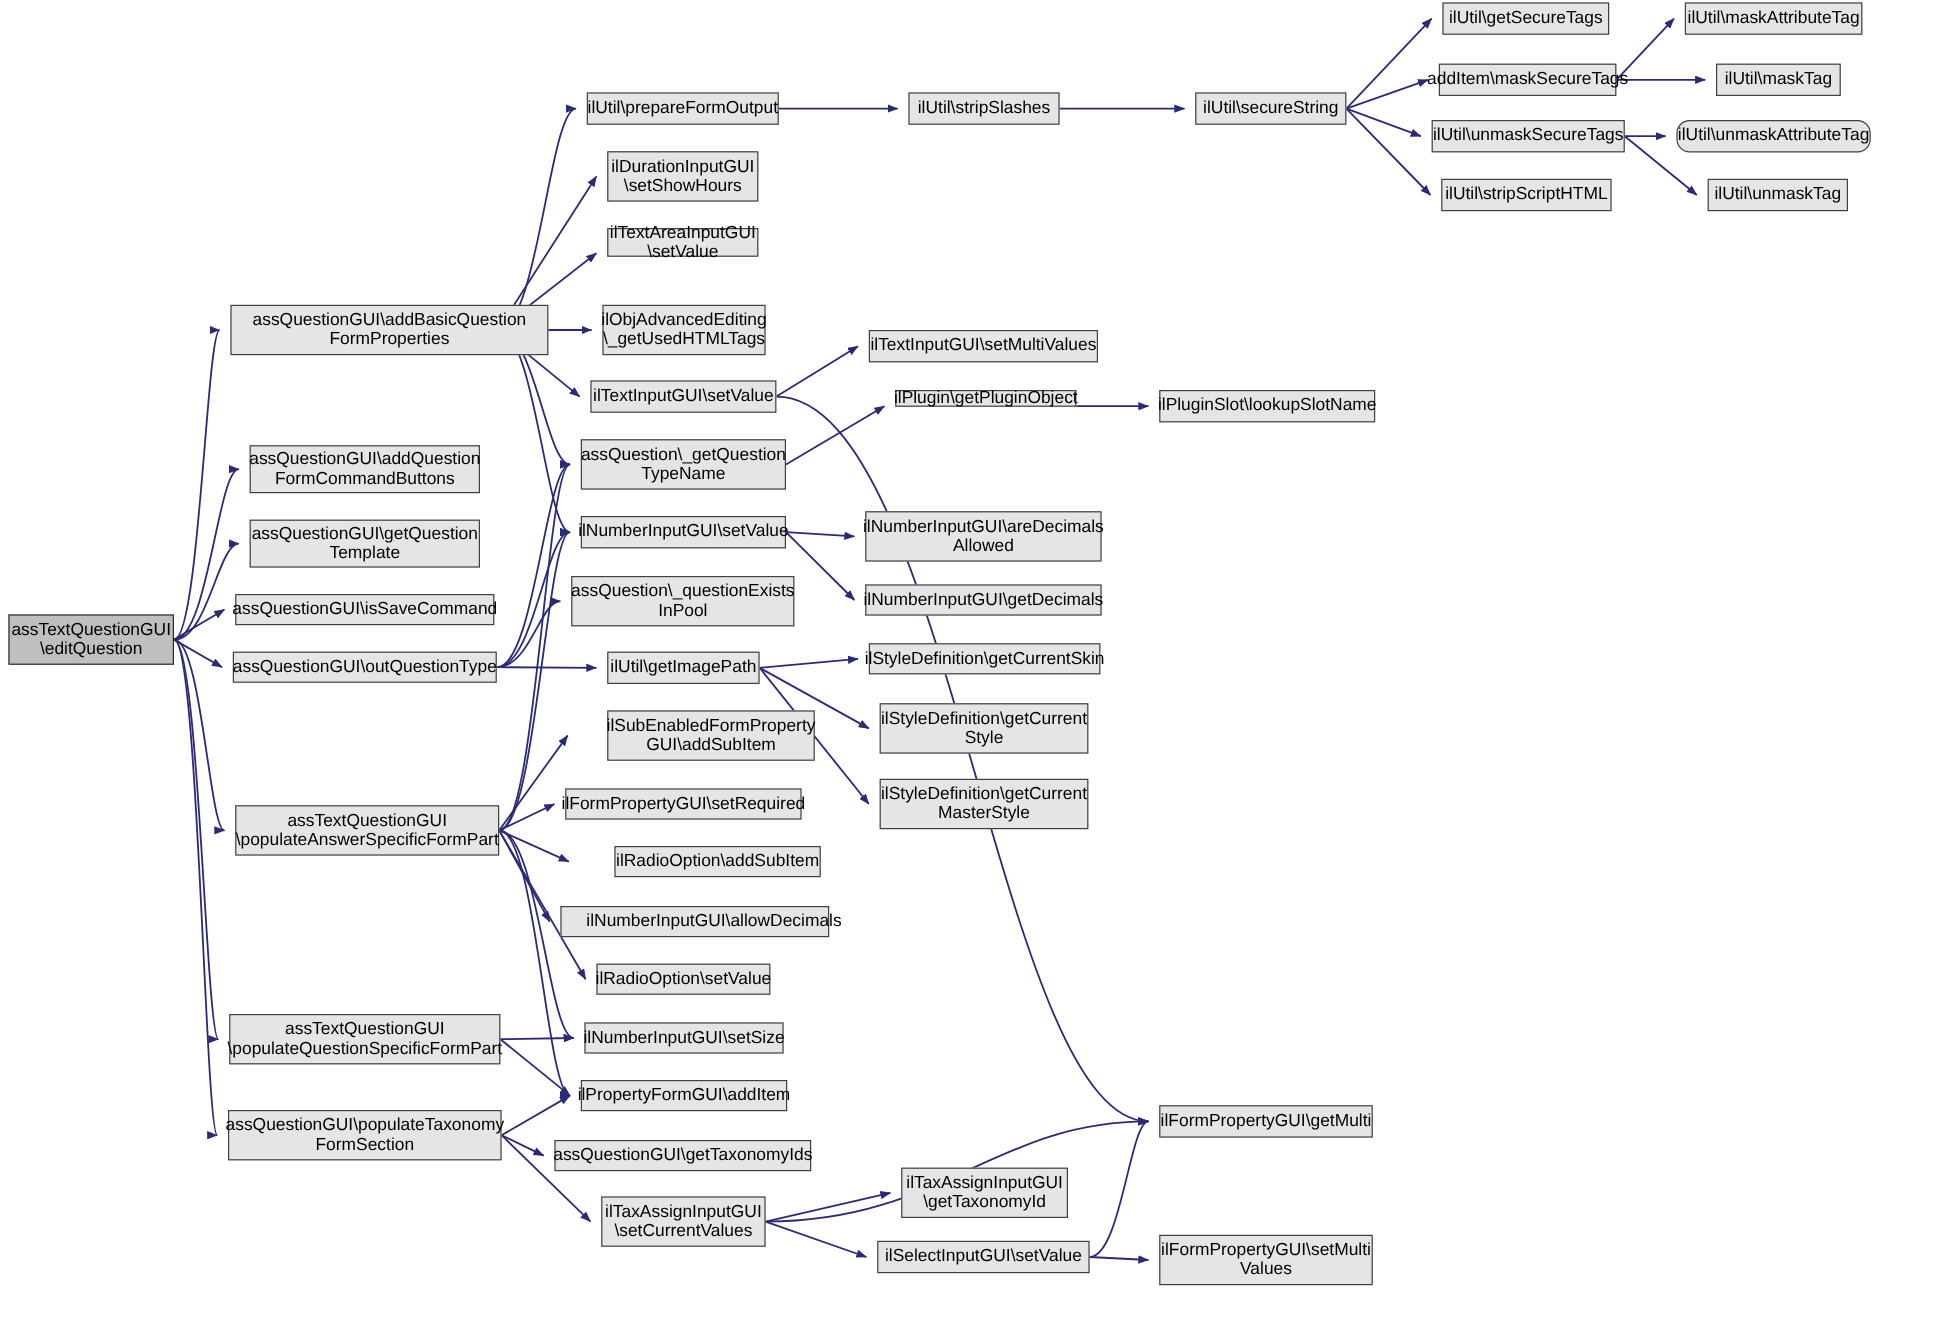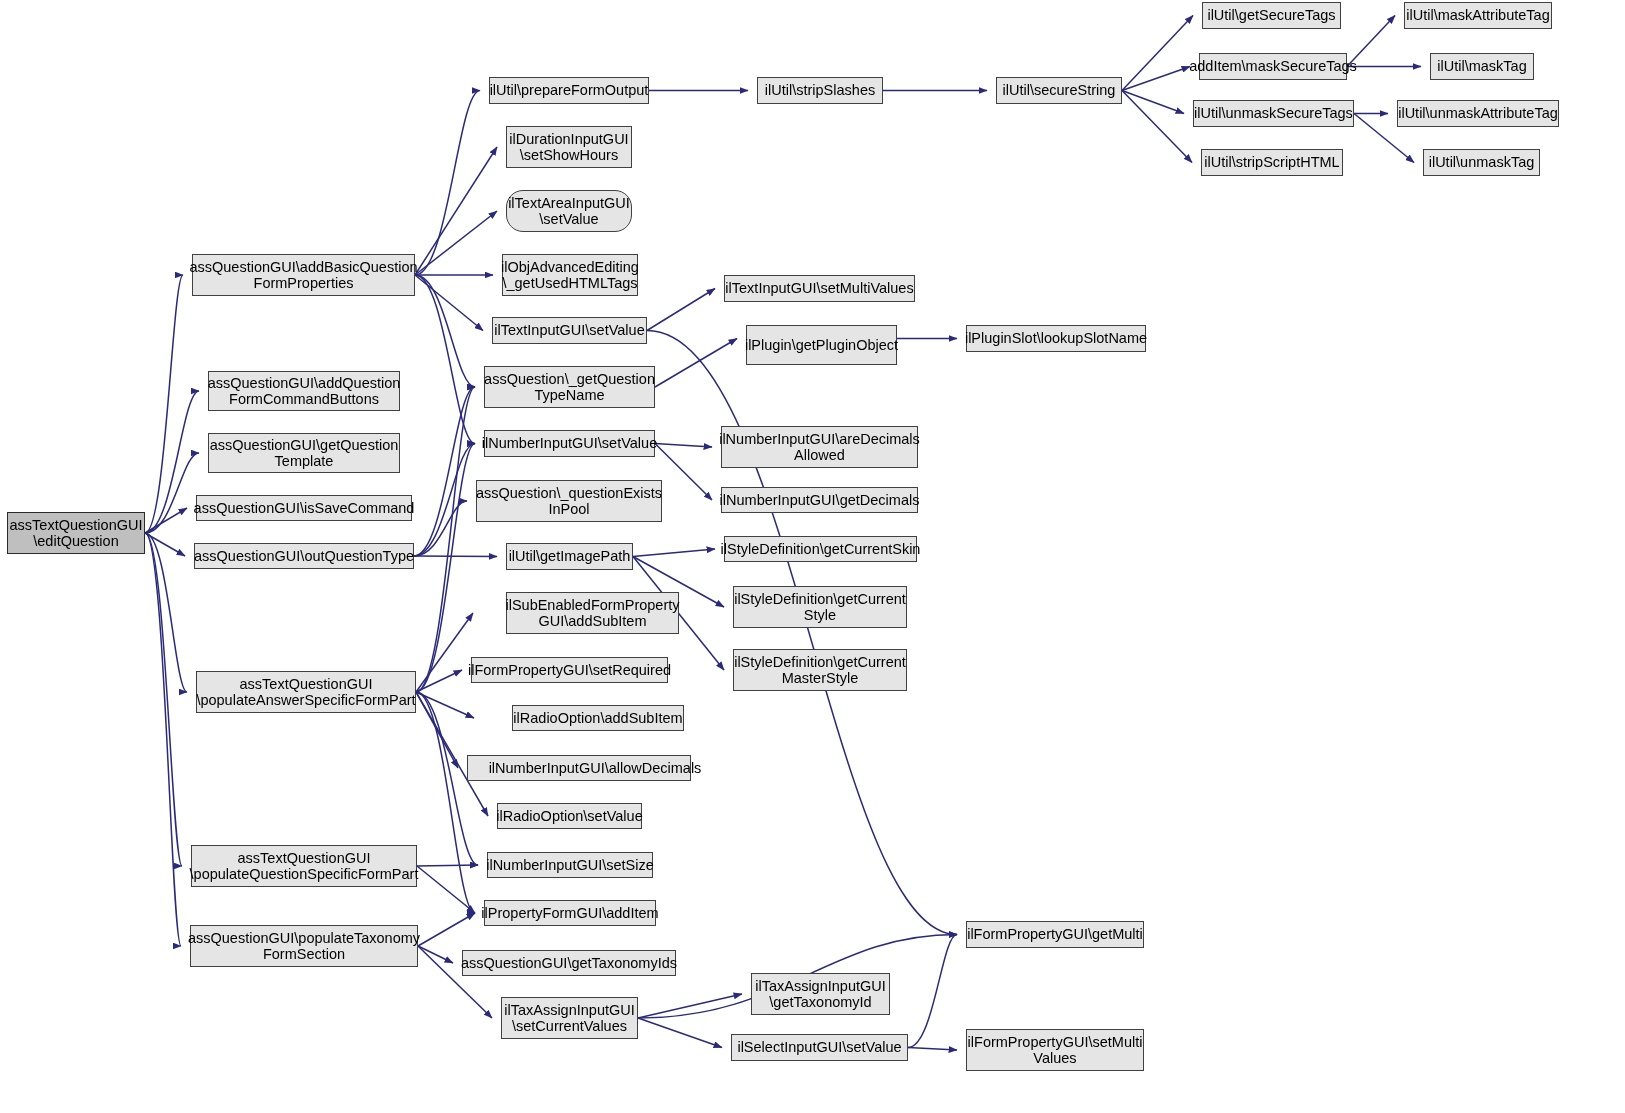--- a/index.html
+++ b/index.html
@@ -77,38 +77,38 @@
         <path d="M1122,90.5 L1184,113.5" fill="none" stroke="#2a2a7a" stroke-width="1.5" marker-end="url(#ah)"></path>
         <path d="M1122,90.5 L1192,162.5" fill="none" stroke="#2a2a7a" stroke-width="1.5" marker-end="url(#ah)"></path>
         <path d="M1347,66.5 L1395,15.5" fill="none" stroke="#2a2a7a" stroke-width="1.5" marker-end="url(#ah)"></path>
         <path d="M1347,66.5 L1421,66.5" fill="none" stroke="#2a2a7a" stroke-width="1.5" marker-end="url(#ah)"></path>
         <path d="M1354,113.5 L1388,113.5" fill="none" stroke="#2a2a7a" stroke-width="1.5" marker-end="url(#ah)"></path>
         <path d="M1354,113.5 L1414,162.5" fill="none" stroke="#2a2a7a" stroke-width="1.5" marker-end="url(#ah)"></path>
       </g>
   </svg>
 <div class="node root" style="left: 7px; top: 512px; width: 138px; height: 42px;">assTextQuestionGUI
 \editQuestion</div>
-    <div class="node" style="left: 192px; top: 254px; width: 223px; height: 42px;">assQuestionGUI\addBasicQuestion
+    <div class="node" style="left: 192px; top: 254px; width: 265px; height: 42px;">assQuestionGUI\addBasicQuestion
 FormProperties</div>
     <div class="node" style="left: 208px; top: 371px; width: 192px; height: 40px;">assQuestionGUI\addQuestion
 FormCommandButtons</div>
     <div class="node" style="left: 208px; top: 433px; width: 192px; height: 40px;">assQuestionGUI\getQuestion
 Template</div>
     <div class="node" style="left: 196px; top: 495px; width: 216px; height: 26px;">assQuestionGUI\isSaveCommand</div>
     <div class="node" style="left: 194px; top: 543px; width: 220px; height: 26px;">assQuestionGUI\outQuestionType</div>
     <div class="node" style="left: 196px; top: 671px; width: 220px; height: 42px;">assTextQuestionGUI
 \populateAnswerSpecificFormPart</div>
     <div class="node" style="left: 191px; top: 845px; width: 226px; height: 42px;">assTextQuestionGUI
 \populateQuestionSpecificFormPart</div>
     <div class="node" style="left: 190px; top: 925px; width: 228px; height: 42px;">assQuestionGUI\populateTaxonomy
 FormSection</div>
     <div class="node" style="left: 489px; top: 77px; width: 160px; height: 27px;">ilUtil\prepareFormOutput</div>
     <div class="node" style="left: 506px; top: 126px; width: 126px; height: 42px;">ilDurationInputGUI
 \setShowHours</div>
-    <div class="node" style="left: 506px; top: 190px; width: 126px; height: 42px; border-radius: 17px;">ilTextAreaInputGUI
+    <div class="node" style="left: 506px; top: 190px; width: 126px; height: 24px;">ilTextAreaInputGUI
 \setValue</div>
     <div class="node" style="left: 502px; top: 254px; width: 136px; height: 42px;">ilObjAdvancedEditing
 \_getUsedHTMLTags</div>
     <div class="node" style="left: 492px; top: 317px; width: 155px; height: 27px;">ilTextInputGUI\setValue</div>
     <div class="node" style="left: 484px; top: 366px; width: 171px; height: 42px;">assQuestion\_getQuestion
 TypeName</div>
     <div class="node" style="left: 484px; top: 430px; width: 171px; height: 27px;">ilNumberInputGUI\setValue</div>
     <div class="node" style="left: 476px; top: 480px; width: 186px; height: 42px;">assQuestion\_questionExists
 InPool</div>
     <div class="node" style="left: 506px; top: 543px; width: 127px; height: 27px;">ilUtil\getImagePath</div>
@@ -118,21 +118,21 @@
     <div class="node" style="left: 512px; top: 705px; width: 172px; height: 26px;">ilRadioOption\addSubItem</div>
     <div class="node" style="left: 467px; top: 755px; width: 224px; height: 26px; padding-left: 32px;">ilNumberInputGUI\allowDecimals</div>
     <div class="node" style="left: 497px; top: 803px; width: 145px; height: 26px;">ilRadioOption\setValue</div>
     <div class="node" style="left: 487px; top: 852px; width: 166px; height: 26px;">ilNumberInputGUI\setSize</div>
     <div class="node" style="left: 484px; top: 900px; width: 172px; height: 26px;">ilPropertyFormGUI\addItem</div>
     <div class="node" style="left: 462px; top: 950px; width: 214px; height: 26px;">assQuestionGUI\getTaxonomyIds</div>
     <div class="node" style="left: 501px; top: 997px; width: 137px; height: 42px;">ilTaxAssignInputGUI
 \setCurrentValues</div>
     <div class="node" style="left: 757px; top: 77px; width: 126px; height: 27px;">ilUtil\stripSlashes</div>
     <div class="node" style="left: 724px; top: 275px; width: 191px; height: 27px;">ilTextInputGUI\setMultiValues</div>
-    <div class="node" style="left: 746px; top: 325px; width: 151px; height: 40px; text-align: center;">ilPlugin\getPluginObject</div>
+    <div class="node" style="left: 746px; top: 325px; width: 151px; height: 14px; text-align: center;">ilPlugin\getPluginObject</div>
     <div class="node" style="left: 721px; top: 426px; width: 197px; height: 42px;">ilNumberInputGUI\areDecimals
 Allowed</div>
     <div class="node" style="left: 721px; top: 487px; width: 197px; height: 26px;">ilNumberInputGUI\getDecimals</div>
     <div class="node" style="left: 724px; top: 536px; width: 193px; height: 26px;">ilStyleDefinition\getCurrentSkin</div>
     <div class="node" style="left: 733px; top: 586px; width: 174px; height: 42px;">ilStyleDefinition\getCurrent
 Style</div>
     <div class="node" style="left: 733px; top: 649px; width: 174px; height: 42px;">ilStyleDefinition\getCurrent
 MasterStyle</div>
     <div class="node" style="left: 751px; top: 973px; width: 139px; height: 42px;">ilTaxAssignInputGUI
 \getTaxonomyId</div>
@@ -141,15 +141,15 @@
     <div class="node" style="left: 966px; top: 325px; width: 180px; height: 27px;">ilPluginSlot\lookupSlotName</div>
     <div class="node" style="left: 966px; top: 921px; width: 178px; height: 27px;">ilFormPropertyGUI\getMulti</div>
     <div class="node" style="left: 966px; top: 1029px; width: 178px; height: 42px;">ilFormPropertyGUI\setMulti
 Values</div>
     <div class="node" style="left: 1202px; top: 2px; width: 139px; height: 27px;">ilUtil\getSecureTags</div>
     <div class="node" style="left: 1199px; top: 53px; width: 148px; height: 27px;">addItem\maskSecureTags</div>
     <div class="node" style="left: 1193px; top: 100px; width: 161px; height: 27px;">ilUtil\unmaskSecureTags</div>
     <div class="node" style="left: 1201px; top: 149px; width: 142px; height: 27px;">ilUtil\stripScriptHTML</div>
     <div class="node" style="left: 1404px; top: 2px; width: 148px; height: 27px;">ilUtil\maskAttributeTag</div>
     <div class="node" style="left: 1430px; top: 53px; width: 104px; height: 27px;">ilUtil\maskTag</div>
-    <div class="node" style="left: 1397px; top: 100px; width: 162px; height: 27px;">ilUtil\unmaskAttributeTag</div>
+    <div class="node" style="left: 1397px; top: 100px; width: 162px; height: 27px; border-radius: 11px;">ilUtil\unmaskAttributeTag</div>
     <div class="node" style="left: 1423px; top: 149px; width: 117px; height: 27px;">ilUtil\unmaskTag</div>
   </div>
 
 </body></html>

